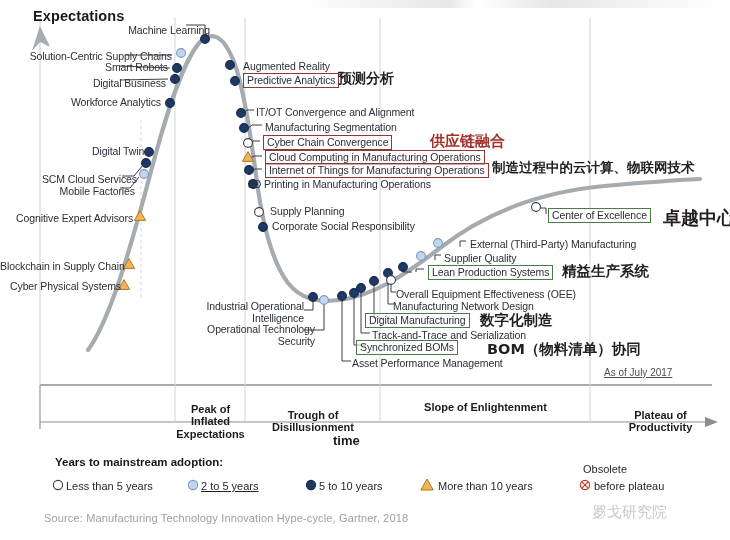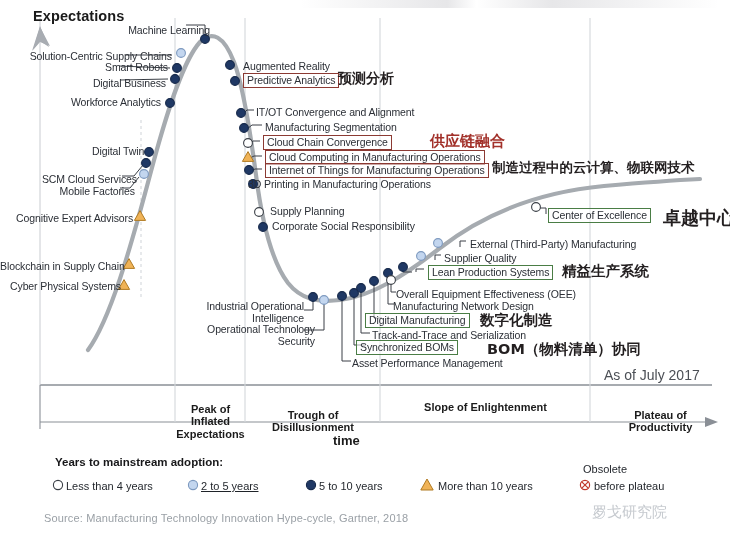--- a/index.html
+++ b/index.html
@@ -49,21 +49,21 @@
     position:absolute; left:33px; top:8px;
     font-size: 14.5px; font-weight: bold; color:#1a1a1a;
     letter-spacing: 0.1px;
   }
   #timelbl {
     position:absolute; left:333px; top:433px;
     font-size: 13px; font-weight: bold; color:#1a1a1a;
   }
   #asof {
     position:absolute; left:604px; top:367px;
-    font-size: 14px; color:#4b4f55;
+    font-size: 10px; color:#4b4f55;text-decoration:underline;
   }
 
   
   .phase {
     position:absolute;
     text-align:center;
     font-size: 11px;
     font-weight: bold;
     color:#1b1b1b;
     line-height:12.5px;
@@ -237,21 +237,21 @@
   <div id="point-labels">
       <div class="lbl r" style="top: 25px; left: 118px; width: 92px;"><span>Machine Learning</span></div>
       <div class="lbl r" style="top: 51px; left: 14px; width: 158px;"><span>Solution-Centric Supply Chains</span></div>
       <div class="lbl r" style="top: 62px; left: 76px; width: 92px;"><span>Smart Robots</span></div>
       <div class="lbl r" style="top: 78px; left: 56px; width: 110px;"><span>Digital Business</span></div>
       <div class="lbl r" style="top: 97px; left: 42px; width: 119px;"><span>Workforce Analytics</span></div>
       <div class="lbl" style="top: 61px; left: 243px;"><span>Augmented Reality</span></div>
       <div class="lbl" style="top: 75px; left: 243px;"><span class="boxed-red">Predictive Analytics</span></div>
       <div class="lbl" style="top: 107px; left: 256px;"><span>IT/OT Convergence and Alignment</span></div>
       <div class="lbl" style="top: 122px; left: 265px;"><span>Manufacturing Segmentation</span></div>
-      <div class="lbl" style="top: 137px; left: 263px;"><span class="boxed-red">Cloud Chain Convergence</span></div>
+      <div class="lbl" style="top: 137px; left: 263px;"><span class="boxed-red">Cyber Chain Convergence</span></div>
       <div class="lbl" style="top: 152px; left: 265px;"><span class="boxed-red">Cloud Computing in Manufacturing Operations</span></div>
       <div class="lbl" style="top: 165px; left: 265px;"><span class="boxed-red">Internet of Things for Manufacturing Operations</span></div>
       <div class="lbl" style="top: 179px; left: 248px;"><span>3D Printing in Manufacturing Operations</span></div>
       <div class="lbl" style="top: 206px; left: 270px;"><span>Supply Planning</span></div>
       <div class="lbl" style="top: 221px; left: 272px;"><span>Corporate Social Responsibility</span></div>
       <div class="lbl r" style="top: 146px; left: 92px; width: 48px;"><span>Digital Twin</span></div>
       <div class="lbl r" style="top: 174px; left: 30px; width: 107px;"><span>SCM Cloud Services</span></div>
       <div class="lbl r" style="top: 186px; left: 54px; width: 81px;"><span>Mobile Factories</span></div>
       <div class="lbl r" style="top: 213px; left: 16px; width: 115px;"><span>Cognitive Expert Advisors</span></div>
       <div class="lbl r" style="top: 261px; left: 0px; width: 120px;"><span>Blockchain in Supply Chain</span></div>
@@ -287,21 +287,21 @@
         <circle cx="193" cy="485" r="4.6" fill="#c3d6ef" stroke="#7d99bf" stroke-width="1.1"></circle>
         <circle cx="311" cy="485" r="4.6" fill="#1f3864" stroke="#16294a" stroke-width="1.1"></circle>
         <polygon points="427,479 433.2,490 420.8,490" fill="#f0b357" stroke="#b07a22" stroke-width="1"></polygon>
         <circle cx="585" cy="485" r="4.6" fill="#fff" stroke="#c0392b" stroke-width="1.2"></circle>
         <line x1="581.8" y1="481.8" x2="588.2" y2="488.2" stroke="#c0392b" stroke-width="1.2"></line>
         <line x1="581.8" y1="488.2" x2="588.2" y2="481.8" stroke="#c0392b" stroke-width="1.2"></line>
       </g>
     </svg>
 
   <div class="leg" style="left:66px; top:480px;">
-    <span>Less than 4 years</span>
+    <span>Less than 5 years</span>
   </div>
   <div class="leg" style="left:201px; top:480px;text-decoration:underline;">
     <span>2 to 5 years</span>
   </div>
   <div class="leg" style="left:319px; top:480px;">
     <span>5 to 10 years</span>
   </div>
   <div class="leg" style="left:438px; top:480px;">
     <span>More than 10 years</span>
   </div>

